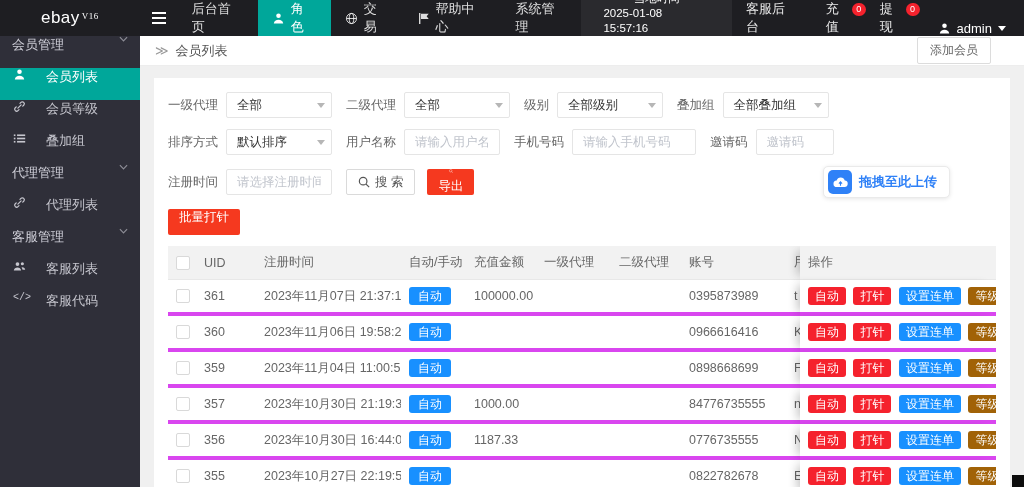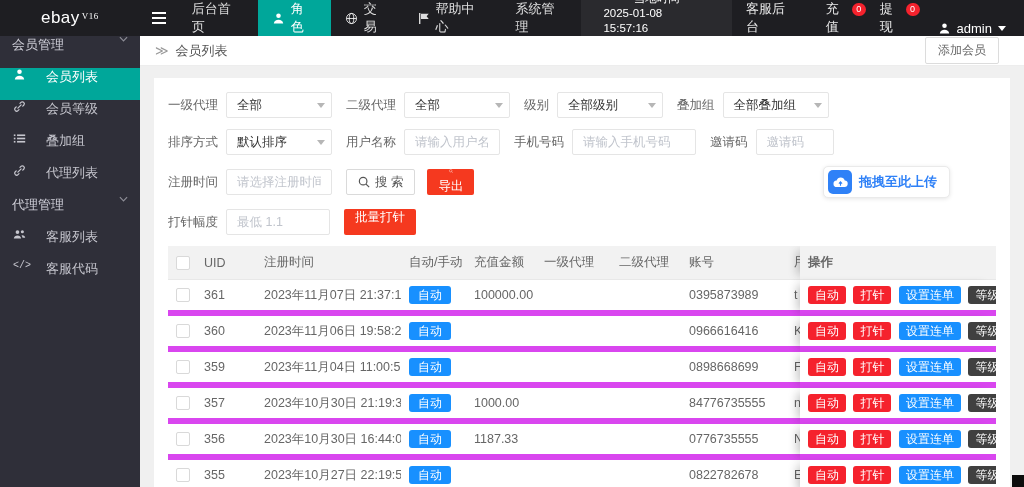--- a/index.html
+++ b/index.html
@@ -41,21 +41,21 @@
   .sb-entry.active { background:#00a79a; color:#fff; }
   .sb-icon { width:13px; height:13px; flex:0 0 13px; }
   .code-glyph { font-family:"Liberation Mono","DejaVu Sans Mono",monospace; font-size:10px; }
 
   
   .breadcrumb { position:absolute; top:36px; left:140px; right:0; height:30px;
     background:#fff; display:flex; align-items:center; padding:0 15px;
     border-bottom:1px solid #ededed; z-index:10; }
   .crumb-sep { color:#999; margin-right:7px; font-size:13px; }
   .crumb-cur { color:#555; font-size:13px; }
-  .add-btn { margin-left:auto; margin-right:10px; border:1px solid #dcdcdc; background:#fff;
+  .add-btn { margin-left:auto; margin-right:18px; border:1px solid #dcdcdc; background:#fff;
     color:#666; font-size:12px; padding:4px 12px; border-radius:2px; cursor:pointer; }
 
   
   .content { position:absolute; top:66px; left:140px; right:0; bottom:0;
     background:#f0f0f0; padding:12px 14px 0 14px; overflow:hidden; }
   .card { background:#fff; padding:14px; height:calc(100% + 60px); }
 
   .f-row { display:flex; align-items:center; margin-bottom:11px; }
   .f-group { display:flex; align-items:center; margin-right:14px; }
   .f-label { font-size:12.5px; color:#666; margin-right:8px; white-space:nowrap; }
@@ -83,32 +83,32 @@
   .upload-icon { width:24px; height:24px; border-radius:5px; background:#2f81f7;
     display:flex; align-items:center; justify-content:center; }
   .upload-text { color:#2f81f7; font-weight:bold; font-size:13px; }
 
   
   .table-wrap { margin-top:10px; overflow:hidden; position:relative; width:100%; }
   table { border-collapse:separate; border-spacing:0; table-layout:fixed; width:1014px; }
   th { height:34px; background:#f2f2f2; font-weight:normal; color:#666; font-size:12.5px;
     text-align:left; padding:0 8px; border-bottom:1px solid #e8e8e8; white-space:nowrap; overflow:hidden; }
   td { height:36px; background:#fff; color:#666; font-size:12.5px; padding:0 8px;
-    border-bottom:6px solid #d946ef; white-space:nowrap; overflow:hidden; }
+    border-bottom:4px solid #d946ef; white-space:nowrap; overflow:hidden; }
   .sticky-col { position:sticky; right:0; z-index:2;
     box-shadow:-8px 0 10px -5px rgba(0,0,0,.22); }
-  th.sticky-col { background:#f2f2f2;font-weight:bold; }
+  th.sticky-col { background:#f2f2f2; }
   td.sticky-col { background:#fff; }
   input[type=checkbox] { appearance:none; -webkit-appearance:none; width:14px; height:14px;
     border:1px solid #d9d9d9; border-radius:2px; background:#fff; vertical-align:middle; cursor:pointer; }
   .badge-auto { display:inline-block; background:#1890ff; color:#fff; font-size:12px;
     padding:3px 9px; border-radius:3px; line-height:1; }
   .op-btn { display:inline-block; color:#fff; font-size:12px; padding:3px 7px;
     border-radius:3px; margin-right:4px; line-height:1; cursor:pointer; }
-  .op-red { background:#f5222d; } .op-blue { background:#1890ff; } .op-orange { background:#404040; }
+  .op-red { background:#f5222d; } .op-blue { background:#1890ff; } .op-orange { background:#a16207; }
 
   .scroll-corner { position:absolute; right:0; bottom:0; width:12px; height:12px;
     background:#0c0c0c; z-index:40; }
 </style>
 </head>
 <body>
 
 <div class="topbar">
   <div class="logo">
     <span>ebay</span>
@@ -213,32 +213,38 @@
           <rect x="1" y="3" width="2" height="2"></rect>
           <rect x="5" y="3" width="10" height="2"></rect>
           <rect x="1" y="7" width="2" height="2"></rect>
           <rect x="5" y="7" width="10" height="2"></rect>
           <rect x="1" y="11" width="2" height="2"></rect>
           <rect x="5" y="11" width="10" height="2"></rect>
         </g>
       </svg>
     <span>叠加组</span>
   </div>
+  <div class="sb-entry group">
+    <span>代理管理</span>
+    <svg class="chev" width="9" height="6" viewBox="0 0 10 6">
+        <polyline points="1,1 5,5 9,1" fill="none" stroke="currentColor" stroke-width="1.3"></polyline>
+      </svg>
+  </div>
   <div class="sb-entry item">
     <svg class="sb-icon" viewBox="0 0 16 16">
         <g fill="none" stroke="currentColor" stroke-width="1.5" stroke-linecap="round">
           <path d="M6 10l4-4"></path>
           <path d="M8.6 4.2l1.2-1.2a2.4 2.4 0 0 1 3.4 3.4l-1.2 1.2"></path>
           <path d="M7.4 11.8l-1.2 1.2a2.4 2.4 0 0 1-3.4-3.4l1.2-1.2"></path>
         </g>
       </svg>
     <span>代理列表</span>
   </div>
   <div class="sb-entry group">
-    <span>代理管理</span>
+    <span>客服管理</span>
     <svg class="chev" width="9" height="6" viewBox="0 0 10 6">
         <polyline points="1,1 5,5 9,1" fill="none" stroke="currentColor" stroke-width="1.3"></polyline>
       </svg>
   </div>
   <div class="sb-entry item">
     <svg class="sb-icon" viewBox="0 0 16 16">
         <g fill="currentColor">
           <circle cx="5.5" cy="5" r="2.3"></circle>
           <path d="M1 13c.3-2.6 2.1-3.8 4.5-3.8S9.7 10.4 10 13z"></path>
           <circle cx="11.5" cy="4.6" r="1.9"></circle>
@@ -349,24 +355,20 @@
           <svg width="15" height="12" viewBox="0 0 16 13">
               <path d="M4.2 12a3.6 3.6 0 0 1-.4-7.2A4.6 4.6 0 0 1 12.6 5 3.2 3.2 0 0 1 12 12z" fill="#fff"></path>
               <path d="M8 10.5V6.6M6.3 8.2L8 6.4l1.7 1.8" stroke="#2f81f7" stroke-width="1.2" fill="none"></path>
             </svg>
         </span>
         <span class="upload-text">拖拽至此上传</span>
       </div>
     </div>
 
     <div class="f-row">
-      <div class="f-group">
-        <span class="f-label">打针幅度</span>
-        <input class="f-input w104" placeholder="最低 1.1" style="">
-      </div>
       <button class="btn btn-danger">批量打针</button>
     </div>
 
     <div class="table-wrap">
       <table>
         <colgroup>
           <col style="width:28px">
             <col style="width:60px">
             <col style="width:145px">
           <col style="width:65px">

